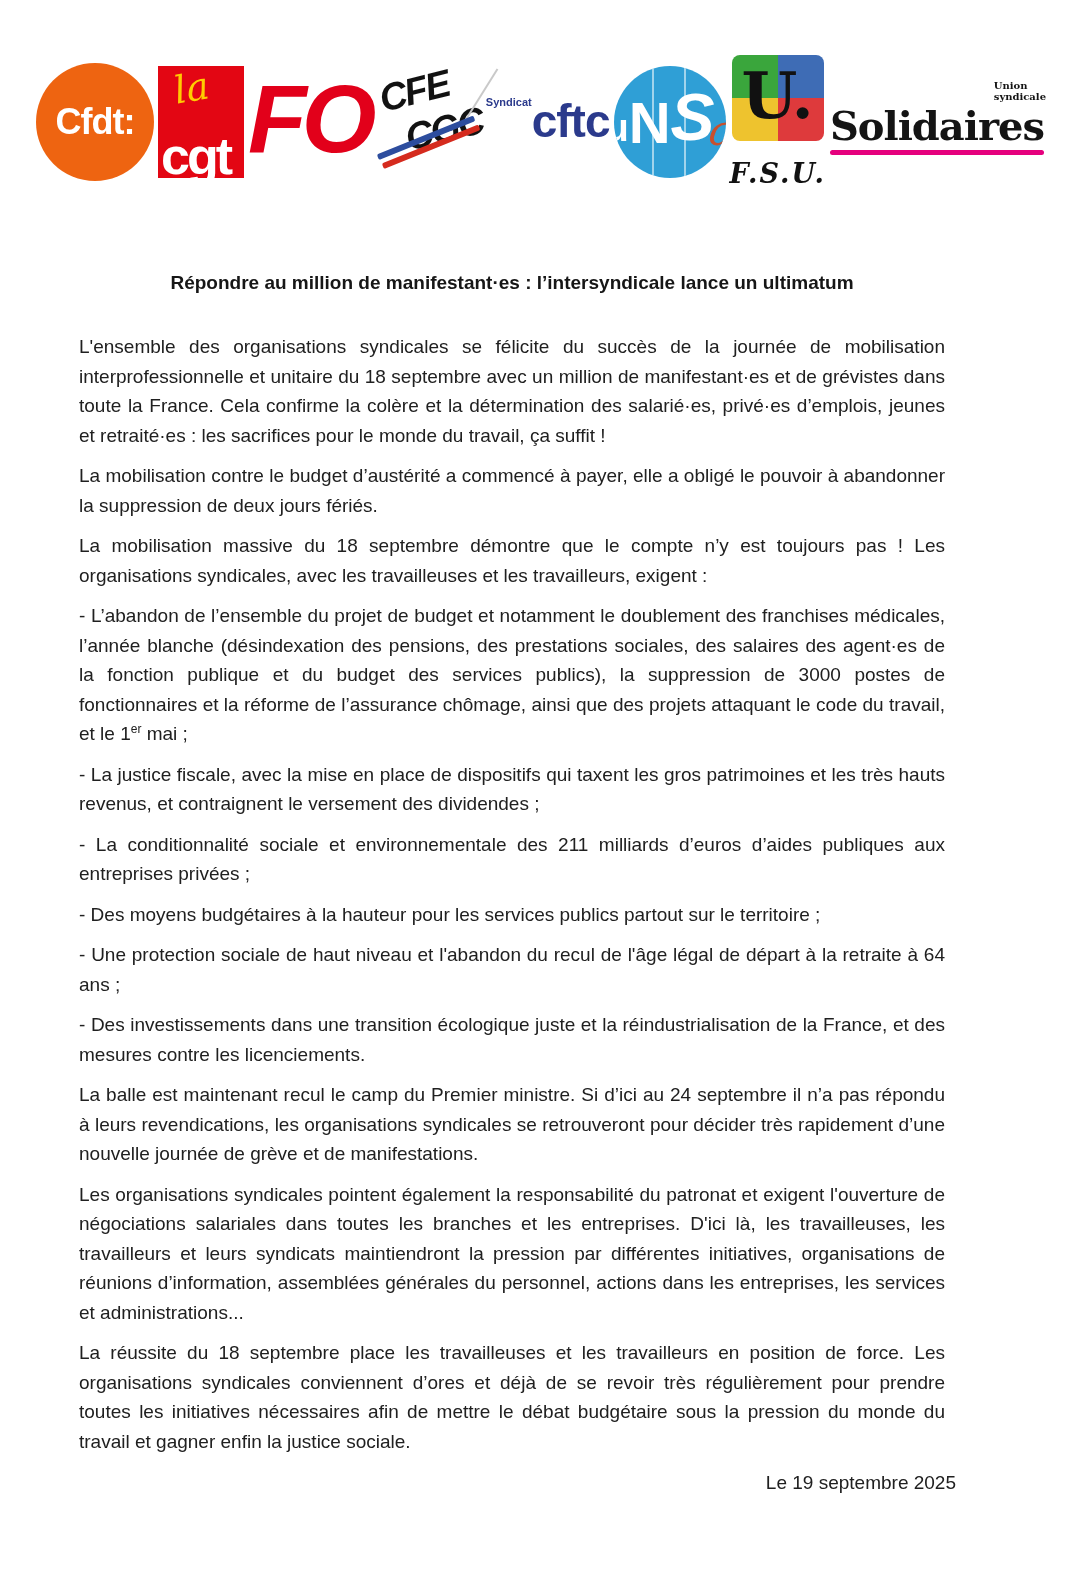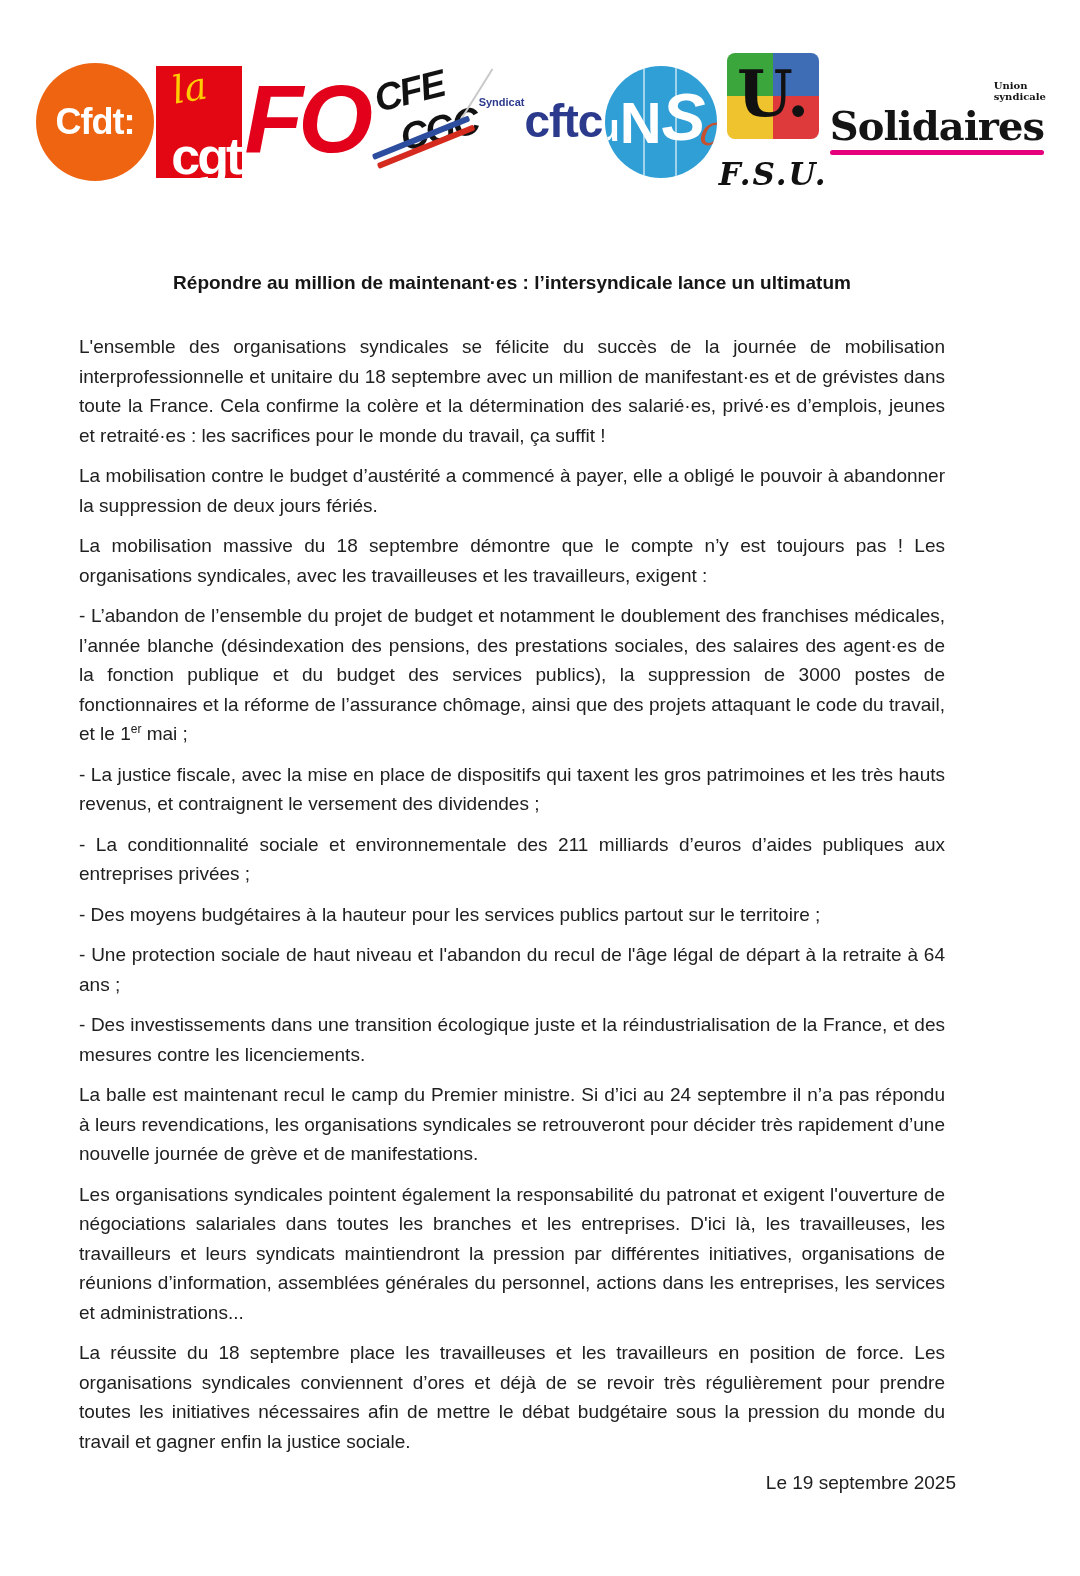--- a/index.html
+++ b/index.html
@@ -23,21 +23,21 @@
   }
   .cfdt-word{color:#fff;font-weight:700;font-size:36px;letter-spacing:-1px;}
 
   .logo-cgt{width:86px;height:112px;background:var(--cgt-bg);position:relative;}
   .cgt-la{
     position:absolute;top:0px;left:16px;font-family:"DejaVu Serif",serif;
     font-style:italic;font-size:38px;color:var(--cgt-yellow);transform:rotate(-10deg);
   }
   .cgt-word{
     position:absolute;bottom:-4px;left:3px;color:#fff;font-size:52px;
-    font-weight:800;letter-spacing:-3px;line-height:1;white-space:nowrap;margin-left:12px;
+    font-weight:800;letter-spacing:-3px;line-height:1;white-space:nowrap;
   }
 
   .logo-fo .fo-word{
     font-size:96px;font-weight:800;font-style:italic;color:var(--fo-red);
     letter-spacing:-5px;line-height:1;display:block;margin-top:-6px;
   }
 
   .logo-cfecgc{position:relative;width:118px;height:120px;}
   .cfe-line1,.cfe-line2{
     position:absolute;font-size:38px;font-weight:800;font-style:italic;
@@ -76,21 +76,21 @@
   .logo-fsu{display:flex;flex-direction:column;align-items:center;}
   .fsu-quad{width:92px;height:86px;display:grid;grid-template-columns:1fr 1fr;grid-template-rows:1fr 1fr;position:relative;border-radius:8px;overflow:hidden;}
   .fsu-c1{background:var(--fsu-green);}
   .fsu-c2{background:var(--fsu-blue);}
   .fsu-c3{background:var(--fsu-yellow);}
   .fsu-c4{background:var(--fsu-red);}
   .fsu-u{
     position:absolute;inset:0;display:flex;align-items:center;justify-content:center;
     font-family:"DejaVu Serif",serif;font-size:64px;font-weight:700;color:#111;line-height:1;padding-bottom:4px;
   }
-  .fsu-caption{font-family:"DejaVu Serif",serif;font-style:italic;font-size:31px;margin-top:17px;letter-spacing:2px;color:#111;font-weight:700;text-align:right;}
+  .fsu-caption{font-family:"DejaVu Serif",serif;font-style:italic;font-size:27px;margin-top:17px;letter-spacing:2px;color:#111;font-weight:700;text-align:right;}
 
   .logo-solidaires{position:relative;padding-top:16px;}
   .sol-word{font-family:"DejaVu Serif",serif;font-weight:700;font-size:40px;letter-spacing:-1px;color:#141414;line-height:1;}
   .sol-underline{height:5px;background:var(--solidaires-pink);margin-top:4px;border-radius:3px;}
   .sol-small{position:absolute;top:-10px;right:-2px;text-align:left;font-size:10px;line-height:1.15;color:#141414;font-family:"DejaVu Serif",serif;font-weight:700;}
 
   
   .doc{margin:0 124px 0 68px;}
   .doc-title{
     margin-top:84px;text-align:center;font-weight:700;font-size:19px;color:#161616;line-height:26px;
@@ -165,21 +165,21 @@
         <div>Union</div>
         <div>syndicale</div>
       </div>
       <div class="sol-word">Solidaires</div>
       <div class="sol-underline"></div>
     </div>
 
   </div>
 
   <div class="doc">
-    <div class="doc-title">Répondre au million de maintenant·es : l’intersyndicale lance un ultimatum</div>
+    <div class="doc-title">Répondre au million de manifestant·es : l’intersyndicale lance un ultimatum</div>
     <div class="doc-body">
         <p class="para"><span>L'ensemble des organisations syndicales se félicite du succès de la journée de mobilisation interprofessionnelle et unitaire du 18 septembre avec un million de manifestant·es et de grévistes dans toute la France. Cela confirme la colère et la détermination des salarié·es, privé·es d’emplois, jeunes et retraité·es : les sacrifices pour le monde du travail, ça suffit !</span></p>
         <p class="para"><span>La mobilisation contre le budget d’austérité a commencé à payer, elle a obligé le pouvoir à abandonner la suppression de deux jours fériés.</span></p>
         <p class="para mt-sm"><span>La mobilisation massive du 18 septembre démontre que le compte n’y est toujours pas ! Les organisations syndicales, avec les travailleuses et les travailleurs, exigent :</span></p>
         <p class="para mt"><span>- </span><span class="b">L’abandon de l’ensemble du projet de budget</span><span> et notamment le doublement des franchises médicales, l’année blanche (désindexation des pensions, des prestations sociales, des salaires des agent·es de la fonction publique et du budget des services publics), la suppression de 3000 postes de fonctionnaires et la réforme de l’assurance chômage, ainsi que des projets attaquant le code du travail, et le 1</span><sup>er</sup><span> mai ;</span></p>
         <p class="para"><span>- </span><span class="b">La justice fiscale</span><span>, avec la mise en place de dispositifs qui taxent les gros patrimoines et les très hauts revenus, et contraignent le versement des dividendes ;</span></p>
         <p class="para"><span>- </span><span class="b">La conditionnalité sociale et environnementale des 211 milliards d’euros d’aides publiques</span><span> aux entreprises privées ;</span></p>
         <p class="para"><span>- </span><span class="b">Des moyens budgétaires à la hauteur pour les services publics</span><span> partout sur le territoire ;</span></p>
         <p class="para"><span>- Une protection sociale de haut niveau et </span><span class="b">l'abandon du recul de l'âge légal de départ à la retraite à 64 ans ;</span></p>
         <p class="para"><span>- </span><span class="b">Des investissements dans une transition écologique juste et la réindustrialisation</span><span> de la France, et des mesures contre les licenciements.</span></p>

